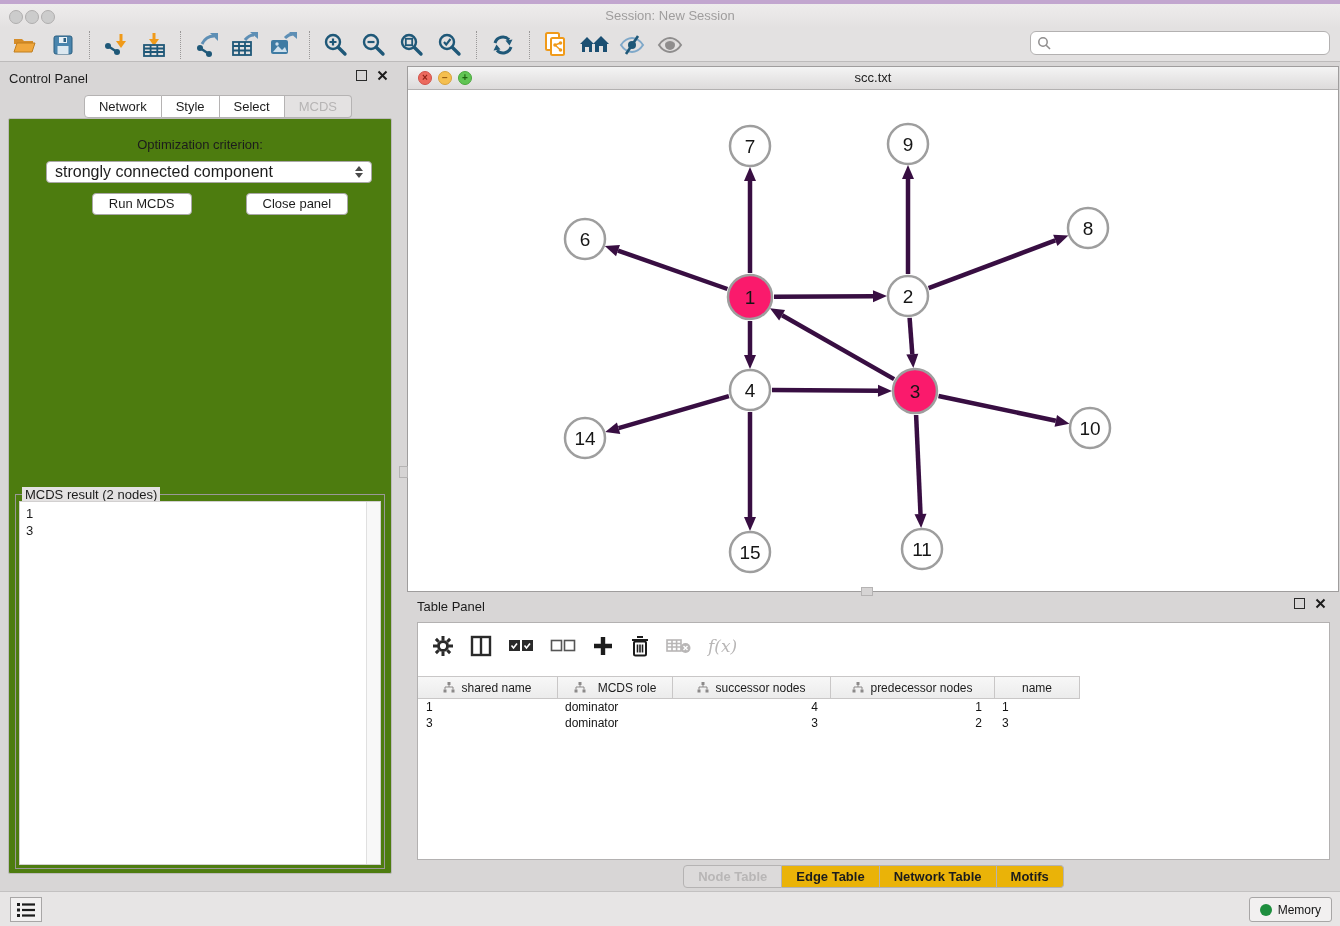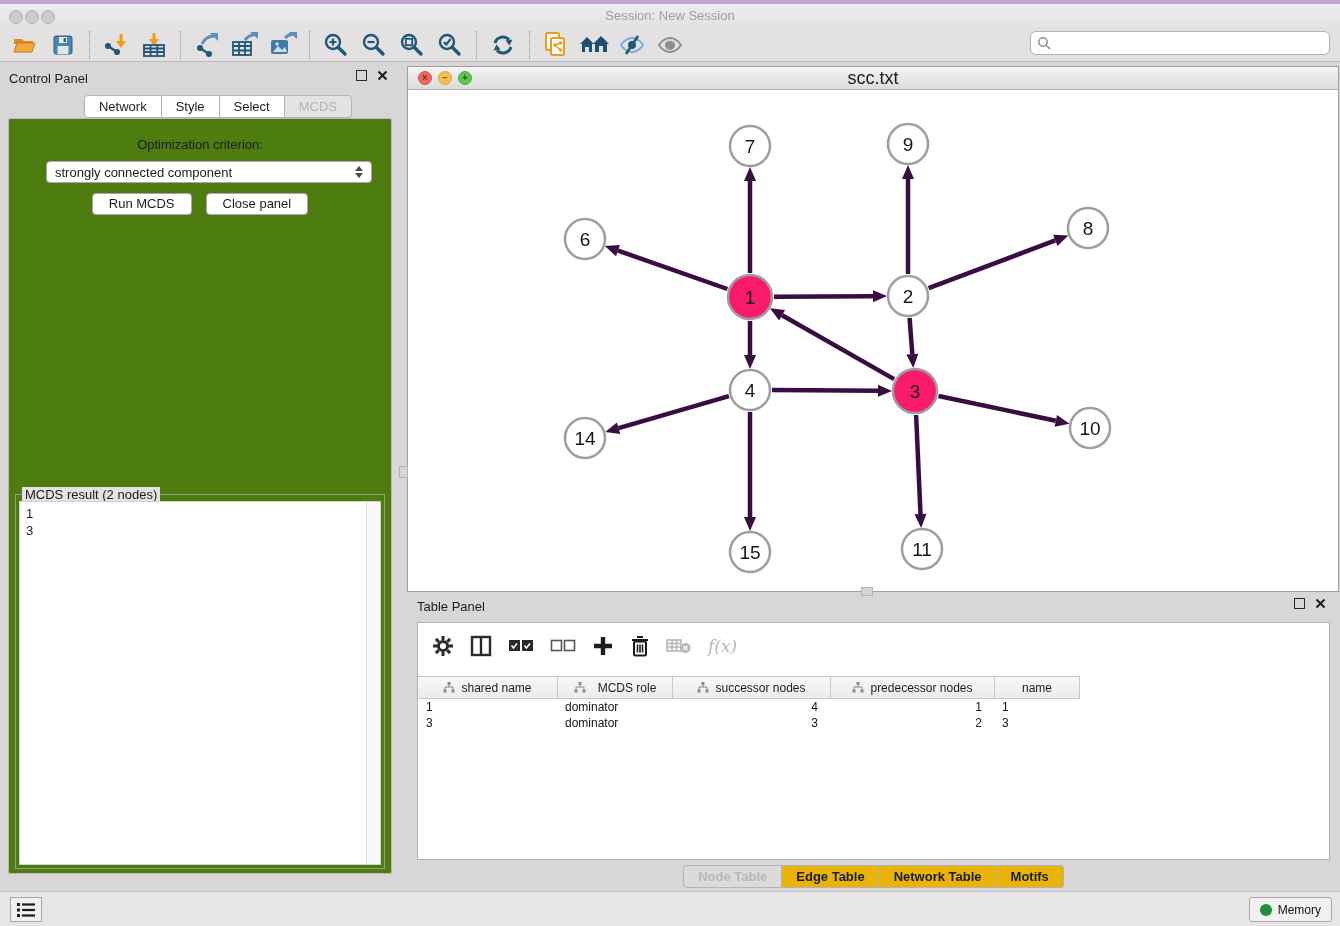--- a/index.html
+++ b/index.html
@@ -35,42 +35,42 @@
   .cptab{height:15px;line-height:15px;padding:3px 14px;font-size:13px;color:#1c1c1c;
     background:#fff;border:1px solid #b5b3b3;border-left:none;}
   .cptab.first{border-left:1px solid #b5b3b3;border-radius:4px 0 0 4px;}
   .cptab.last{border-radius:0 4px 4px 0;}
   .cptab.active{background:#e4e2e2;color:#b6b4b4;}
   .cp-body{position:absolute;left:8px;right:8px;top:56px;bottom:6px;
     background:#4d7c0f;border:1px solid #bcbaba;border-radius:2px;}
   .opt-label{position:absolute;left:0;right:0;top:18px;text-align:center;font-size:13px;color:#1c1c1c;}
   .criterion{position:absolute;left:37px;top:42px;width:308px;height:20px;background:#fff;
     border:1px solid #a9a7a7;border-radius:4px;display:flex;align-items:center;
-    padding:0 8px;font-size:13px;color:#1c1c1c;justify-content:space-between;}
+    padding:0 8px;font-size:16px;color:#1c1c1c;justify-content:space-between;}
   .stepper{display:flex;flex-direction:column;gap:2px;align-items:center;}
   .tri-up{width:0;height:0;border-left:4px solid transparent;border-right:4px solid transparent;border-bottom:5px solid #4a4a4a;}
   .tri-dn{width:0;height:0;border-left:4px solid transparent;border-right:4px solid transparent;border-top:5px solid #4a4a4a;}
   .cp-buttons{position:absolute;left:0;right:0;top:74px;display:flex;justify-content:center;gap:14px;}
   .btn{height:20px;line-height:20px;padding:0 16px;background:#fff;border:1px solid #a9a7a7;
-    border-radius:4px;font-size:13px;color:#1c1c1c;}
+    border-radius:4px;font-size:13px;color:#1c1c1c;margin-left:40px;}
   .result-box{position:absolute;left:6px;right:6px;top:375px;bottom:4px;
     border:1px solid #9a9898;}
   .result-legend{position:absolute;left:6px;top:-8px;background:#e4e2e2;padding:0 3px;font-size:13px;color:#1c1c1c;}
   .result-inner{position:absolute;left:3px;right:3px;top:6px;bottom:3px;background:#fff;
     border:1px solid #d2d0d0;}
   .result-text{position:absolute;left:0;top:0;right:14px;bottom:0;padding:3px 0 0 6px;
     font-size:13px;color:#1c1c1c;line-height:17px;}
   .result-scroll{position:absolute;right:0;top:0;bottom:0;width:13px;background:#f8f8f8;border-left:1px solid #e0e0e0;}
   
   .network-window{position:absolute;left:407px;top:66px;width:932px;height:526px;
     background:#fff;border:1px solid #9f9d9d;box-sizing:border-box;}
   .nw-titlebar{position:absolute;left:0;right:0;top:0;height:22px;
     background:linear-gradient(#f4f4f4,#dddbdb);border-bottom:1px solid #b3b1b1;}
   .nw-title{position:absolute;left:0;right:0;top:0;height:22px;line-height:22px;text-align:center;
-    font-size:18px;color:#1c1c1c;}
+    font-size:13px;color:#1c1c1c;}
   .tlight{position:absolute;top:4px;width:12px;height:12px;border-radius:50%;
     font-size:10px;font-weight:bold;text-align:center;line-height:12px;}
   .tl-red{left:10px;background:#ec6a5e;border:1px solid #d1524a;color:#8e1f14;}
   .tl-yellow{left:30px;background:#f5bf4f;border:1px solid #d8a33b;color:#985d12;}
   .tl-green{left:50px;background:#61c554;border:1px solid #4ba73e;color:#1d6310;}
   .graph-svg{position:absolute;left:0;top:22px;}
   .nlabel{font-size:19px;fill:#161616;font-family:"Liberation Sans",sans-serif;}
   .split-h{position:absolute;left:399px;top:466px;width:7px;height:10px;background:#d6d4d4;border:1px solid #b5b3b3;}
   .split-v{position:absolute;left:861px;top:587px;width:10px;height:7px;background:#d6d4d4;border:1px solid #b5b3b3;}
   

